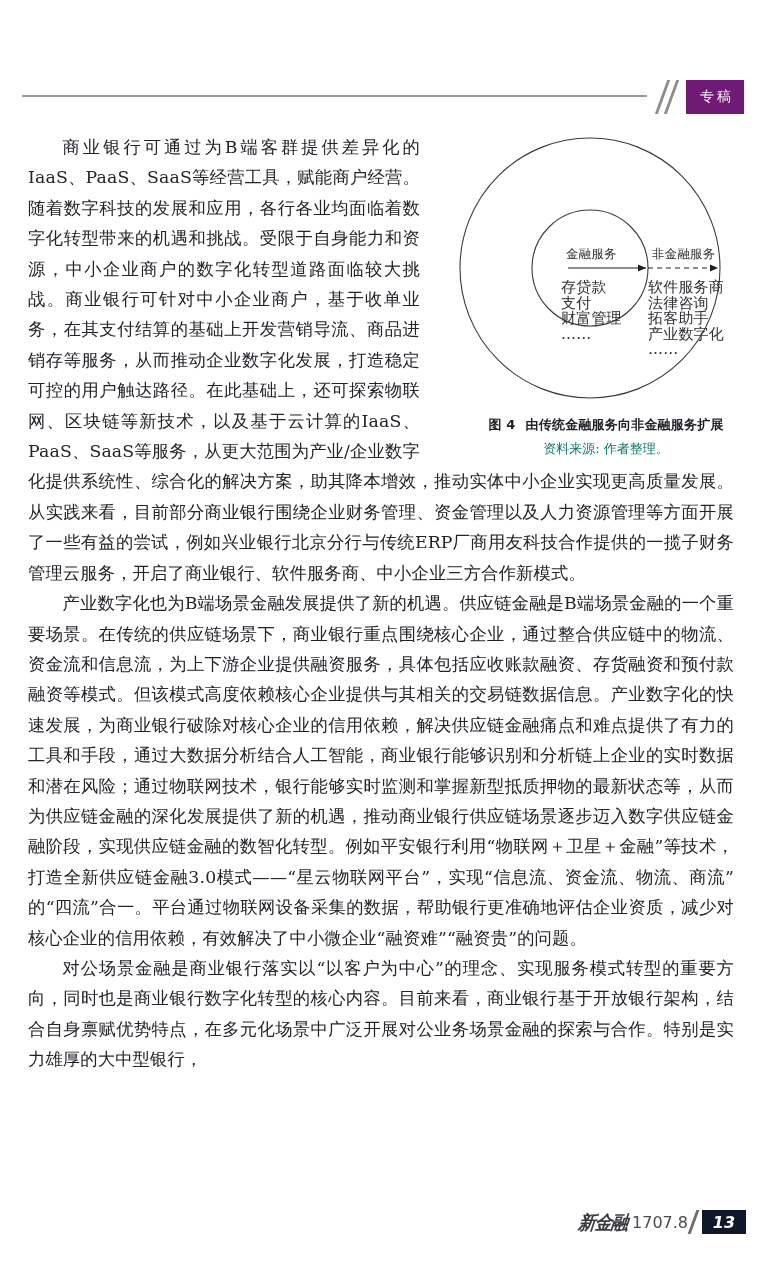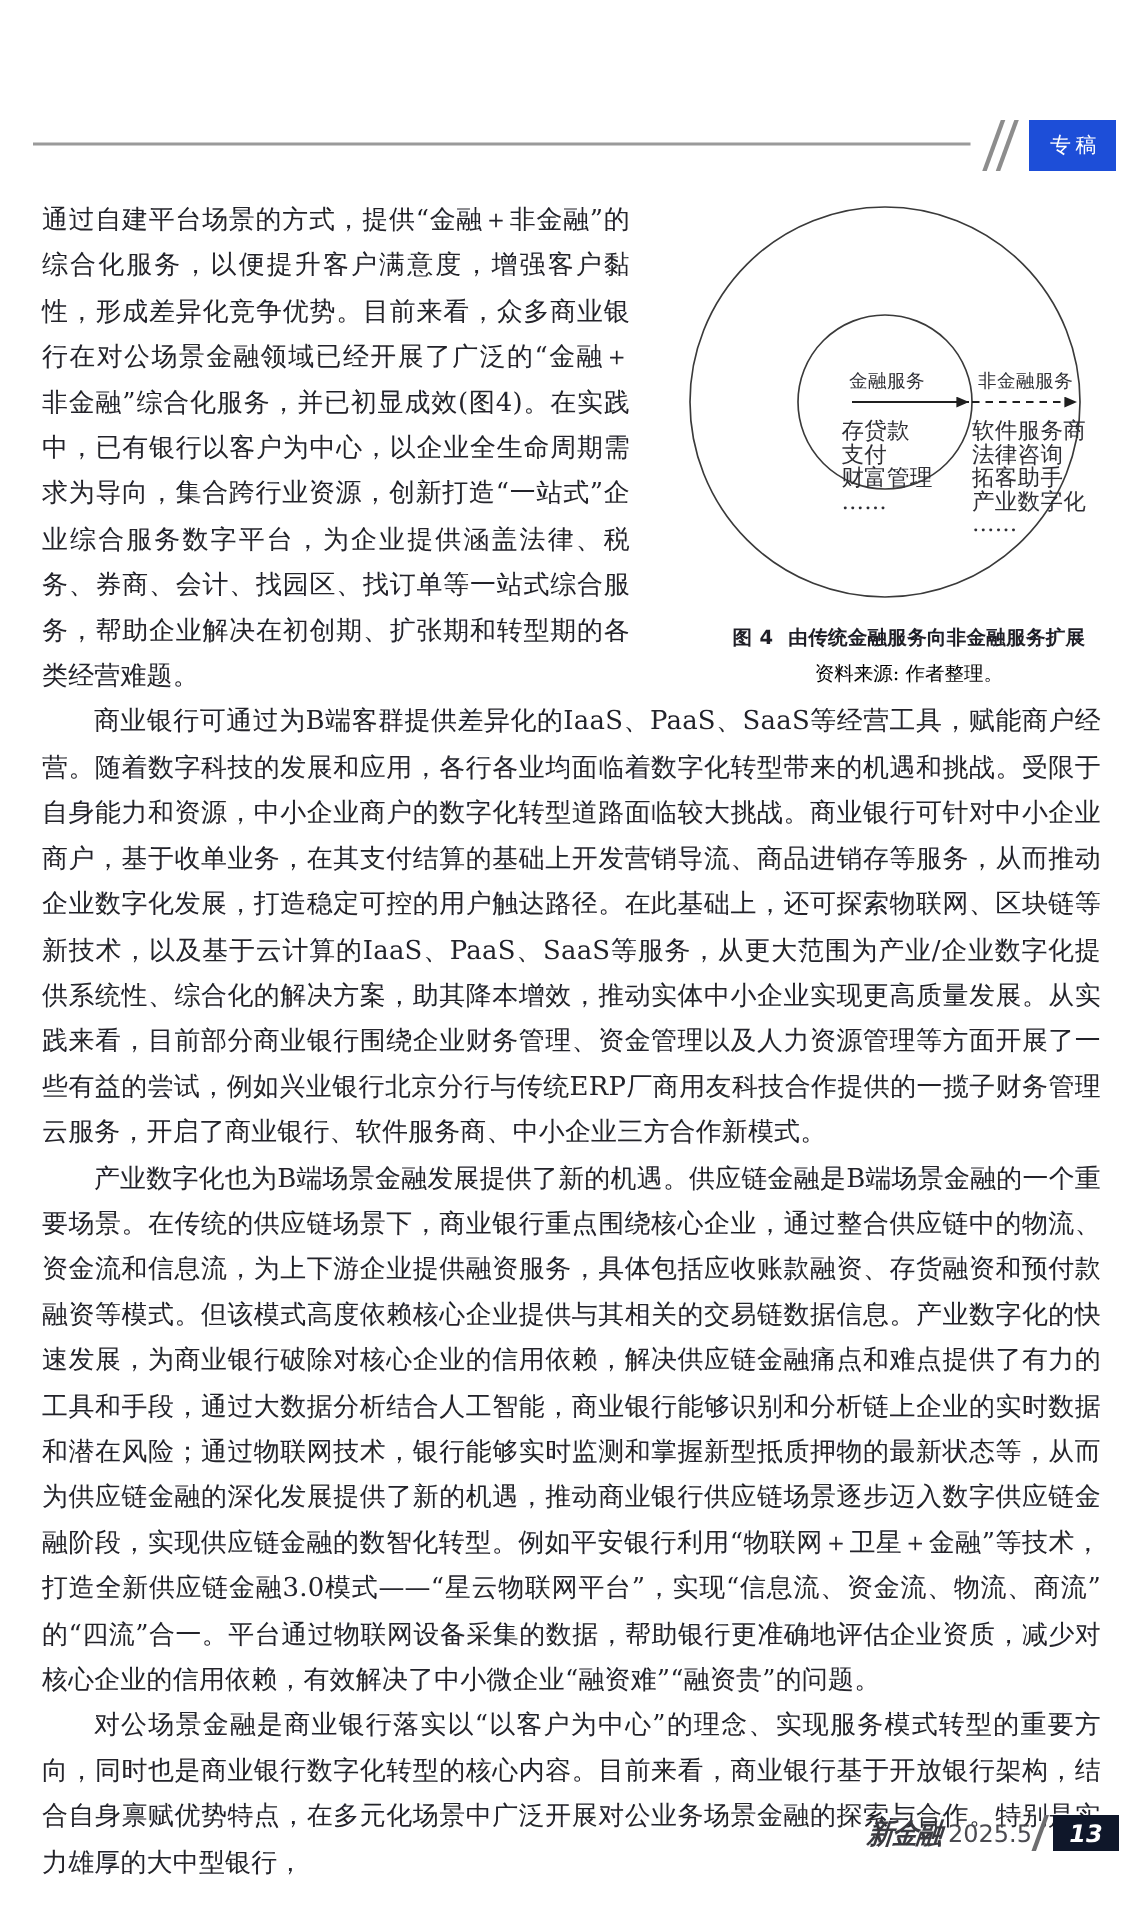--- a/index.html
+++ b/index.html
@@ -57,21 +57,21 @@
   }
   .header-slashes i.s1 { right: 22px; }
   .header-slashes i.s2 { right: 13px; }
   .header-tab {
     position: absolute;
     right: 18px;
     top: 0px;
     height: 34px;
     min-width: 58px;
     padding: 0 9px 0 13px;
-    background: #1d4ed8;
+    background: #701a75;
     color: #ffffff;
     font-family: "DejaVu Sans", "Liberation Sans", sans-serif;
     font-size: 14px;
     letter-spacing: 3px;
     display: flex;
     align-items: center;
     justify-content: center;
     box-sizing: border-box;
   }
 
@@ -134,21 +134,21 @@
     letter-spacing: 0.2px;
   }
   .fig-cap .num { margin-right: 10px; }
   .fig-src {
     position: absolute;
     left: 0;
     top: 306px;
     width: 300px;
     text-align: center;
     font-size: 13px;
-    color: #000000;
+    color: #0f766e;
     font-family: "DejaVu Serif", "Liberation Serif", serif;
   }
 
   .fig-label {
     position: absolute;
     font-family: Liberation Sans, sans-serif;
     font-size: 12.4px;
     color: #2e2e34;
     white-space: nowrap;
     letter-spacing: 0.3px;
@@ -272,27 +272,26 @@
 
     <div class="fig-cap">
       <span class="num">图 4</span><span>由传统金融服务向非金融服务扩展</span>
     </div>
     <div class="fig-src">资料来源: 作者整理。</div>
   </div>
 
   <div class="content">
     <div class="wrap-area">
       <div class="figure-float"></div>
-      <p class="para">通过自建平台场景的方式，提供“金融＋非金融”的综合化服务，以便提升客户满意度，增强客户黏性，形成差异化竞争优势。目前来看，众多商业银行在对公场景金融领域已经开展了广泛的“金融＋非金融”综合化服务，并已初显成效(图4)。在实践中，已有银行以客户为中心，以企业全生命周期需求为导向，集合跨行业资源，创新打造“一站式”企业综合服务数字平台，为企业提供涵盖法律、税务、券商、会计、找园区、找订单等一站式综合服务，帮助企业解决在初创期、扩张期和转型期的各类经营难题。</p>
       <p class="para indent">商业银行可通过为B端客群提供差异化的IaaS、PaaS、SaaS等经营工具，赋能商户经营。随着数字科技的发展和应用，各行各业均面临着数字化转型带来的机遇和挑战。受限于自身能力和资源，中小企业商户的数字化转型道路面临较大挑战。商业银行可针对中小企业商户，基于收单业务，在其支付结算的基础上开发营销导流、商品进销存等服务，从而推动企业数字化发展，打造稳定可控的用户触达路径。在此基础上，还可探索物联网、区块链等新技术，以及基于云计算的IaaS、PaaS、SaaS等服务，从更大范围为产业/企业数字化提供系统性、综合化的解决方案，助其降本增效，推动实体中小企业实现更高质量发展。从实践来看，目前部分商业银行围绕企业财务管理、资金管理以及人力资源管理等方面开展了一些有益的尝试，例如兴业银行北京分行与传统ERP厂商用友科技合作提供的一揽子财务管理云服务，开启了商业银行、软件服务商、中小企业三方合作新模式。</p>
     </div>
     <p class="para indent">产业数字化也为B端场景金融发展提供了新的机遇。供应链金融是B端场景金融的一个重要场景。在传统的供应链场景下，商业银行重点围绕核心企业，通过整合供应链中的物流、资金流和信息流，为上下游企业提供融资服务，具体包括应收账款融资、存货融资和预付款融资等模式。但该模式高度依赖核心企业提供与其相关的交易链数据信息。产业数字化的快速发展，为商业银行破除对核心企业的信用依赖，解决供应链金融痛点和难点提供了有力的工具和手段，通过大数据分析结合人工智能，商业银行能够识别和分析链上企业的实时数据和潜在风险；通过物联网技术，银行能够实时监测和掌握新型抵质押物的最新状态等，从而为供应链金融的深化发展提供了新的机遇，推动商业银行供应链场景逐步迈入数字供应链金融阶段，实现供应链金融的数智化转型。例如平安银行利用“物联网＋卫星＋金融”等技术，打造全新供应链金融3.0模式——“星云物联网平台”，实现“信息流、资金流、物流、商流”的“四流”合一。平台通过物联网设备采集的数据，帮助银行更准确地评估企业资质，减少对核心企业的信用依赖，有效解决了中小微企业“融资难”“融资贵”的问题。</p>
     <p class="para indent">对公场景金融是商业银行落实以“以客户为中心”的理念、实现服务模式转型的重要方向，同时也是商业银行数字化转型的核心内容。目前来看，商业银行基于开放银行架构，结合自身禀赋优势特点，在多元化场景中广泛开展对公业务场景金融的探索与合作。特别是实力雄厚的大中型银行，</p>
   </div>
 
   <div class="footer">
     <span class="brand">新金融</span>
-    <span class="issue">2025.5</span>
+    <span class="issue">1707.8</span>
     <span class="foot-slash"></span>
     <span class="pagenum">13</span>
   </div>
 
 </div>
 
 </body></html>

